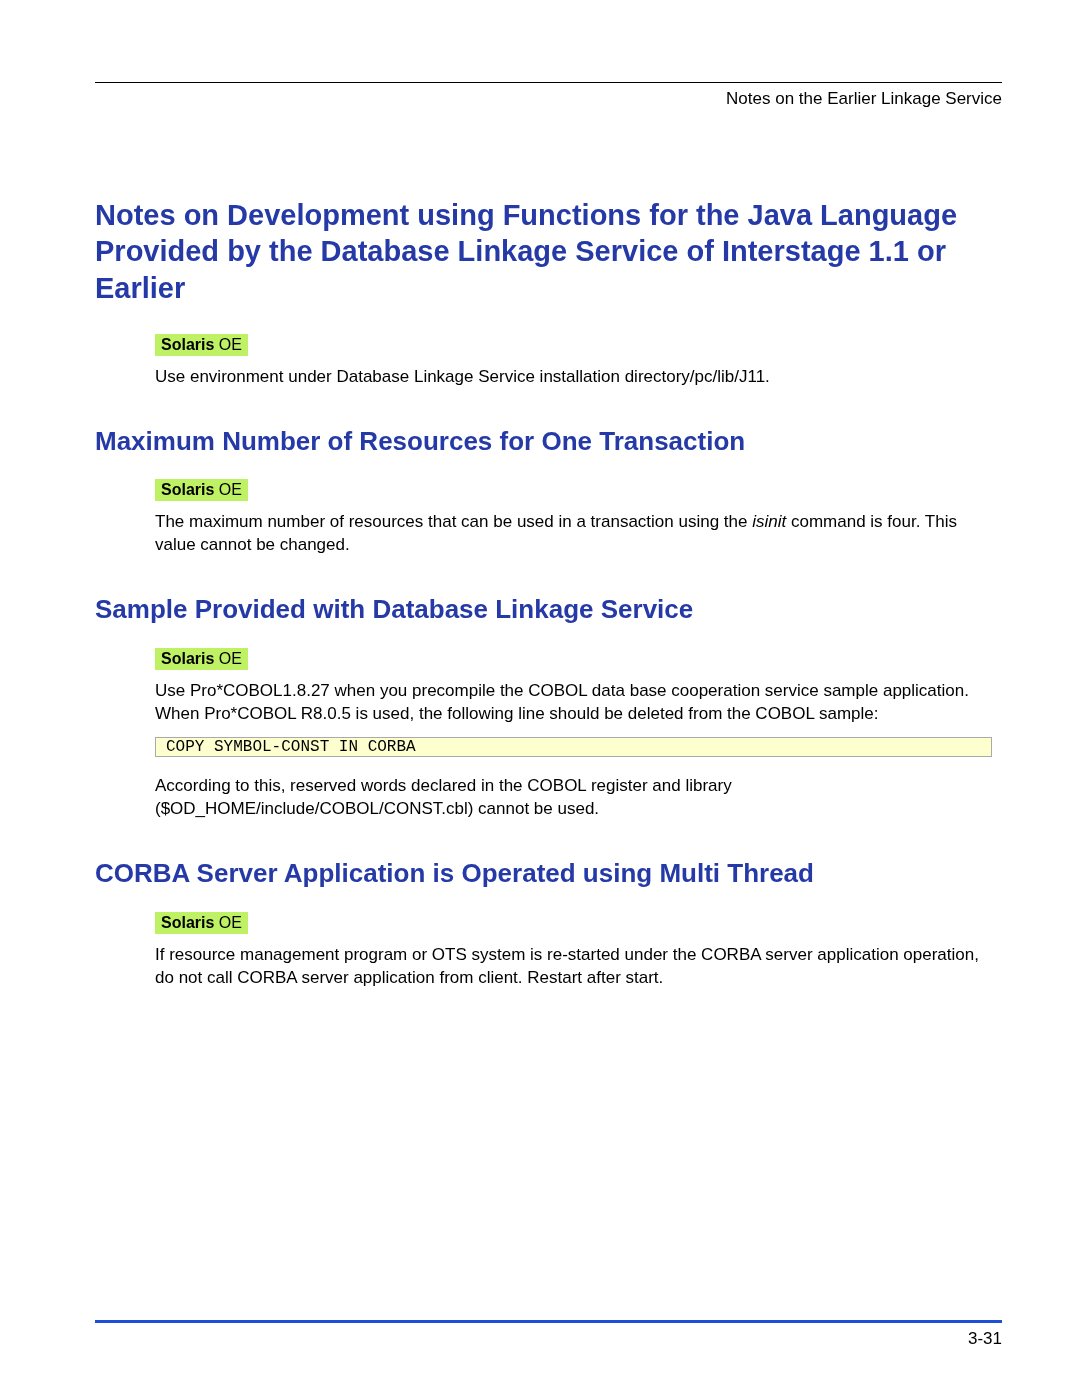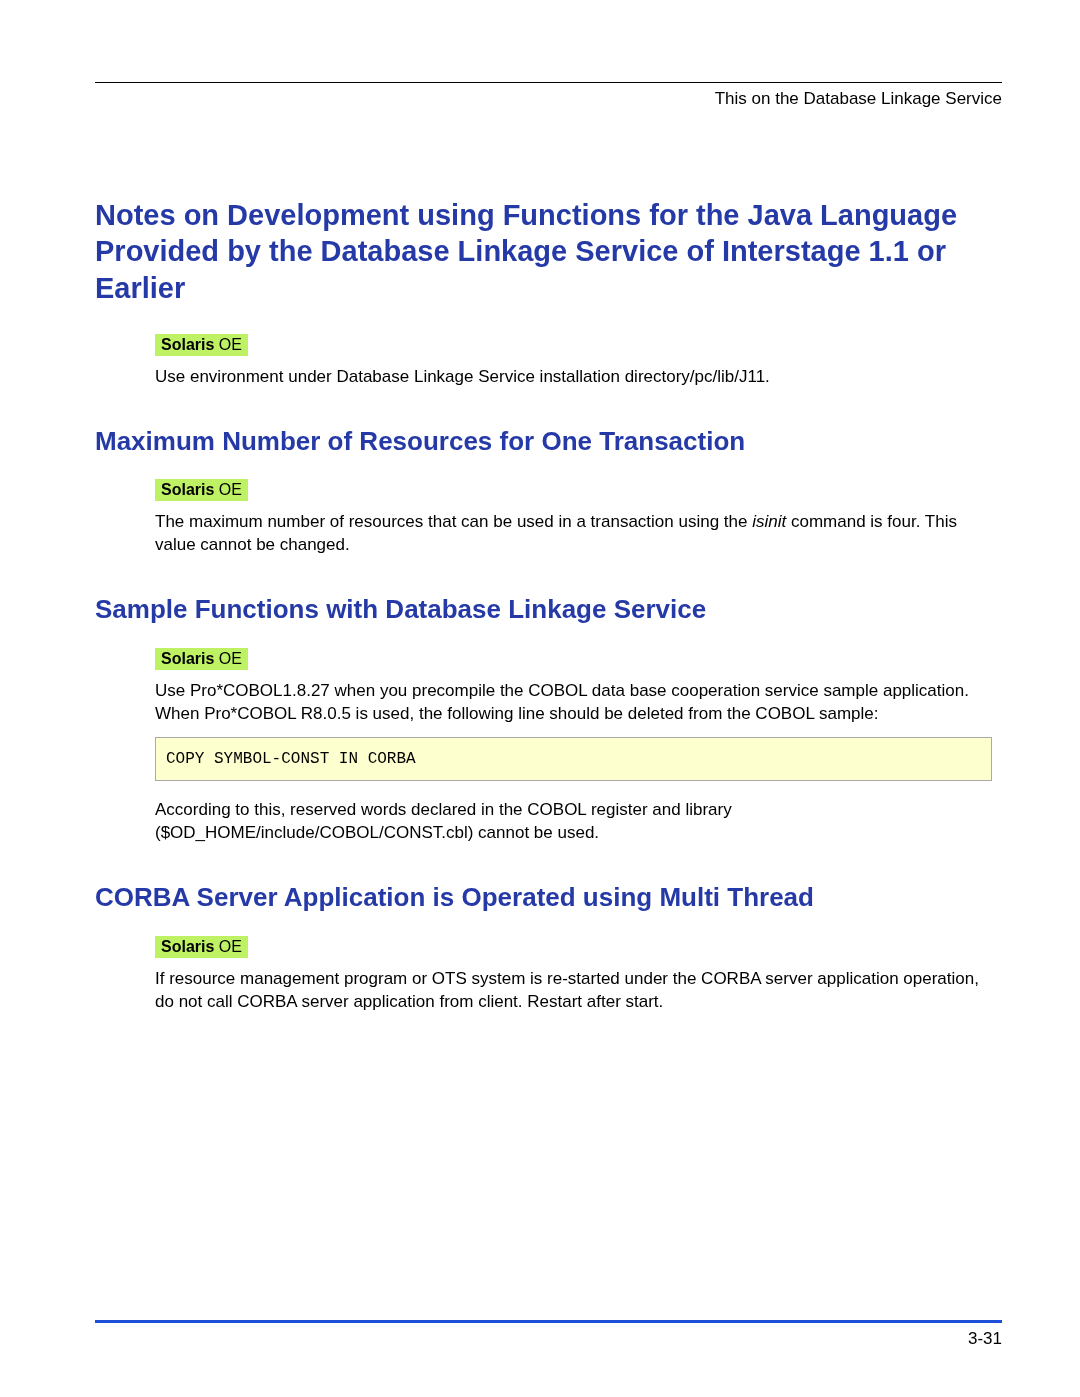--- a/index.html
+++ b/index.html
@@ -70,50 +70,50 @@
     .body-text {
       font-size: 17px;
       line-height: 1.35;
       margin-bottom: 10px;
     }
     .code-block {
       background: #feffce;
       border: 1px solid #aaa;
       font-family: "Courier New", monospace;
       font-size: 16px;
-      padding: 12px 10px;
+      padding: 0 10px;
       margin: 12px 0 18px 0;
       white-space: pre;
     }
     em.cmd { font-style: italic; }
   </style>
 </head>
 <body>
 
 <div class="page">
 
   <div class="header-line">
-    <span>This on the Database Linkage Service</span>
+    <span>Notes on the Earlier Linkage Service</span>
   </div>
 
   <h1 class="main-heading">Notes on Development using Functions for the Java Language Provided by the Database Linkage Service of Interstage 1.1 or Earlier</h1>
   <div class="indent">
     <span class="badge"><b>Solaris</b> OE</span>
     <p class="body-text">Use environment under Database Linkage Service installation directory/pc/lib/J11.</p>
   </div>
 
   <h2 class="sub-heading">Maximum Number of Resources for One Transaction</h2>
   <div class="indent">
     <span class="badge"><b>Solaris</b> OE</span>
     <p class="body-text">
       <span>The maximum number of resources that can be used in a transaction using the </span><em class="cmd">isinit</em><span> command is four. This value cannot be changed.</span>
     </p>
   </div>
 
-  <h2 class="sub-heading">Sample Functions with Database Linkage Service</h2>
+  <h2 class="sub-heading">Sample Provided with Database Linkage Service</h2>
   <div class="indent">
     <span class="badge"><b>Solaris</b> OE</span>
     <p class="body-text">Use Pro*COBOL1.8.27 when you precompile the COBOL data base cooperation service sample application. When Pro*COBOL R8.0.5 is used, the following line should be deleted from the COBOL sample:</p>
     <div class="code-block">COPY SYMBOL-CONST IN CORBA</div>
     <p class="body-text">According to this, reserved words declared in the COBOL register and library ($OD_HOME/include/COBOL/CONST.cbl) cannot be used.</p>
   </div>
 
   <h2 class="sub-heading">CORBA Server Application is Operated using Multi Thread</h2>
   <div class="indent">
     <span class="badge"><b>Solaris</b> OE</span>

